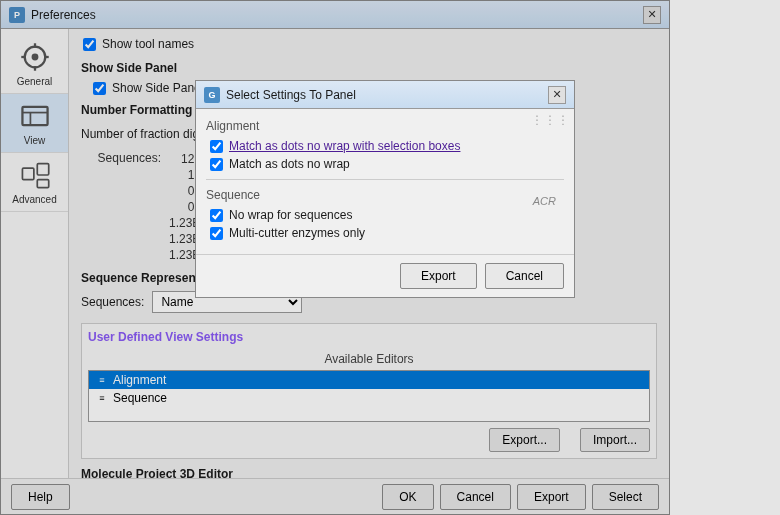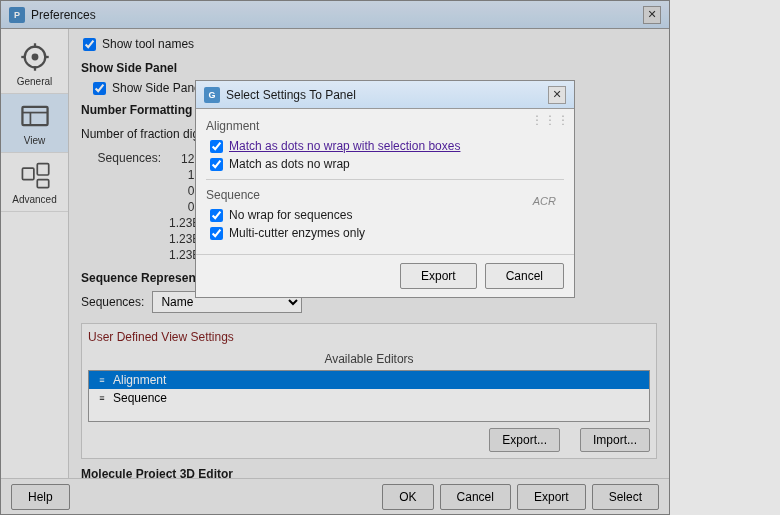--- a/index.html
+++ b/index.html
@@ -228,22 +228,22 @@
 
     .user-defined-section {
       margin-top: 8px;
       border: 1px solid #ccc;
       padding: 6px;
       background: #f8f8f8;
     }
 
     .user-defined-label {
       font-size: 12px;
-      font-weight: normal;
-      color: #7f1d1d;
+      font-weight: bold;
+      color: #8b5cf6;
     }
 
     .available-editors-box {
       border: 1px solid #999;
       background: white;
       height: 52px;
       overflow-y: auto;
       margin-bottom: 6px;
     }
 

